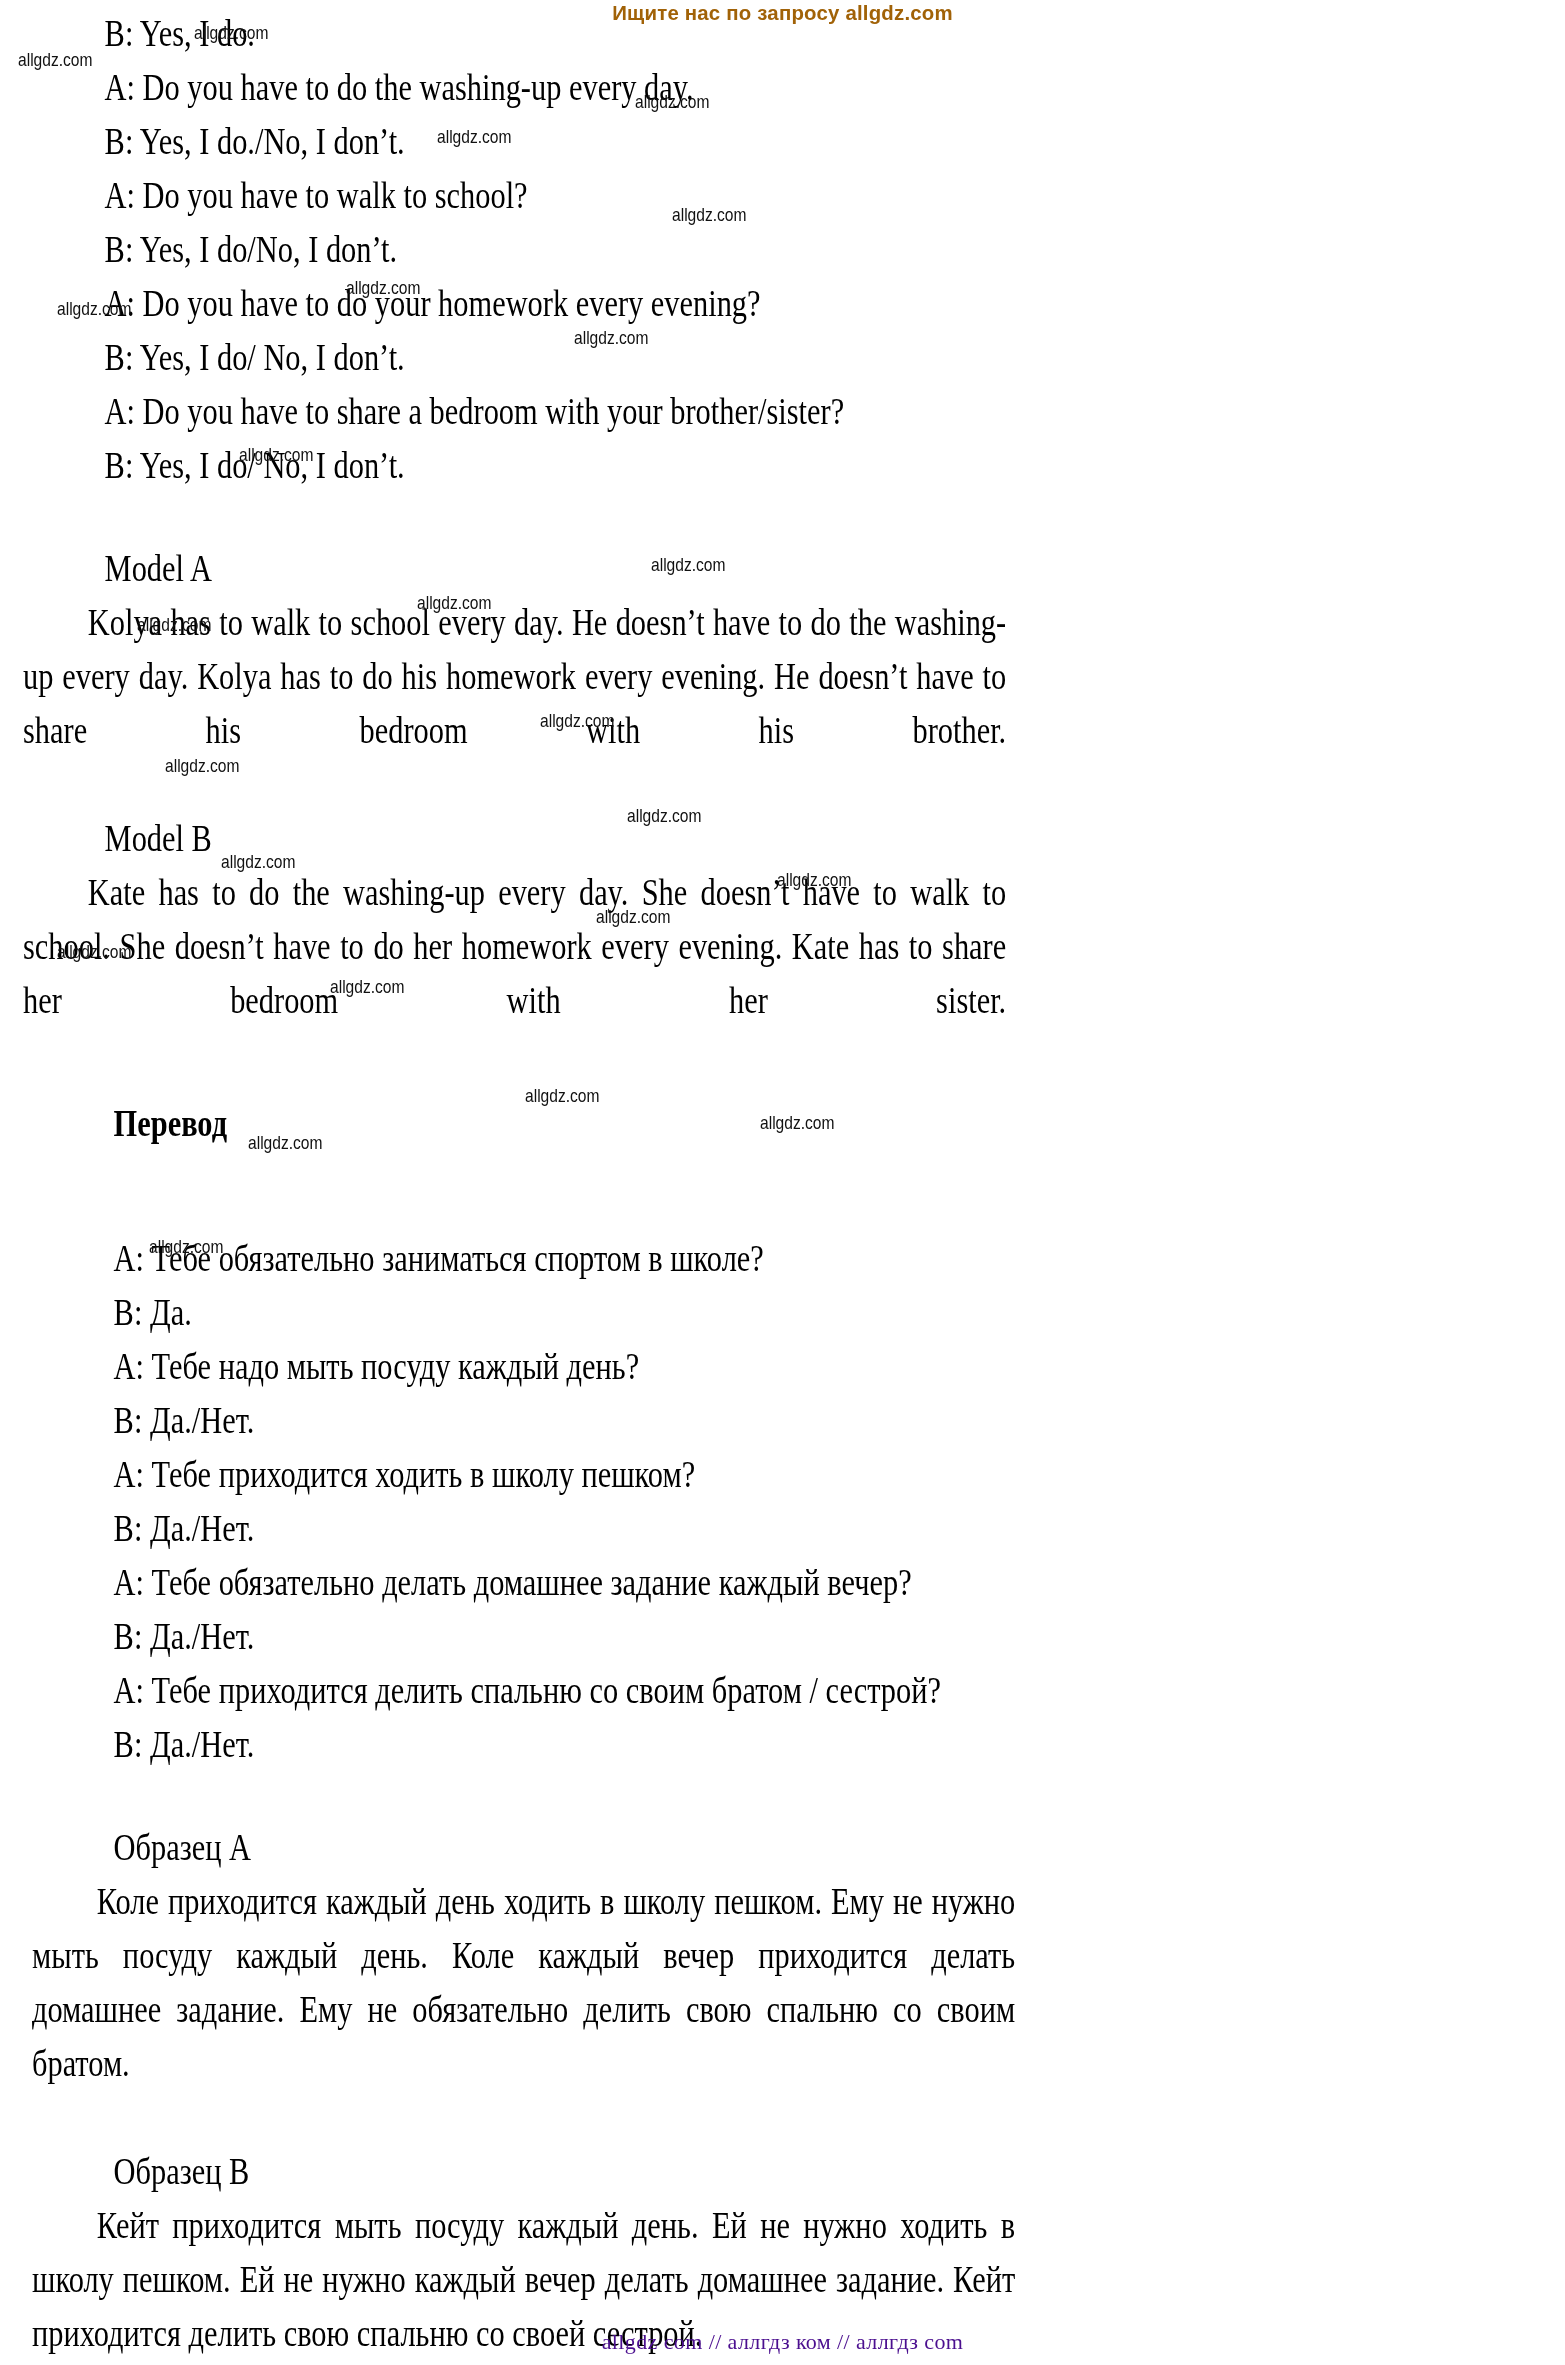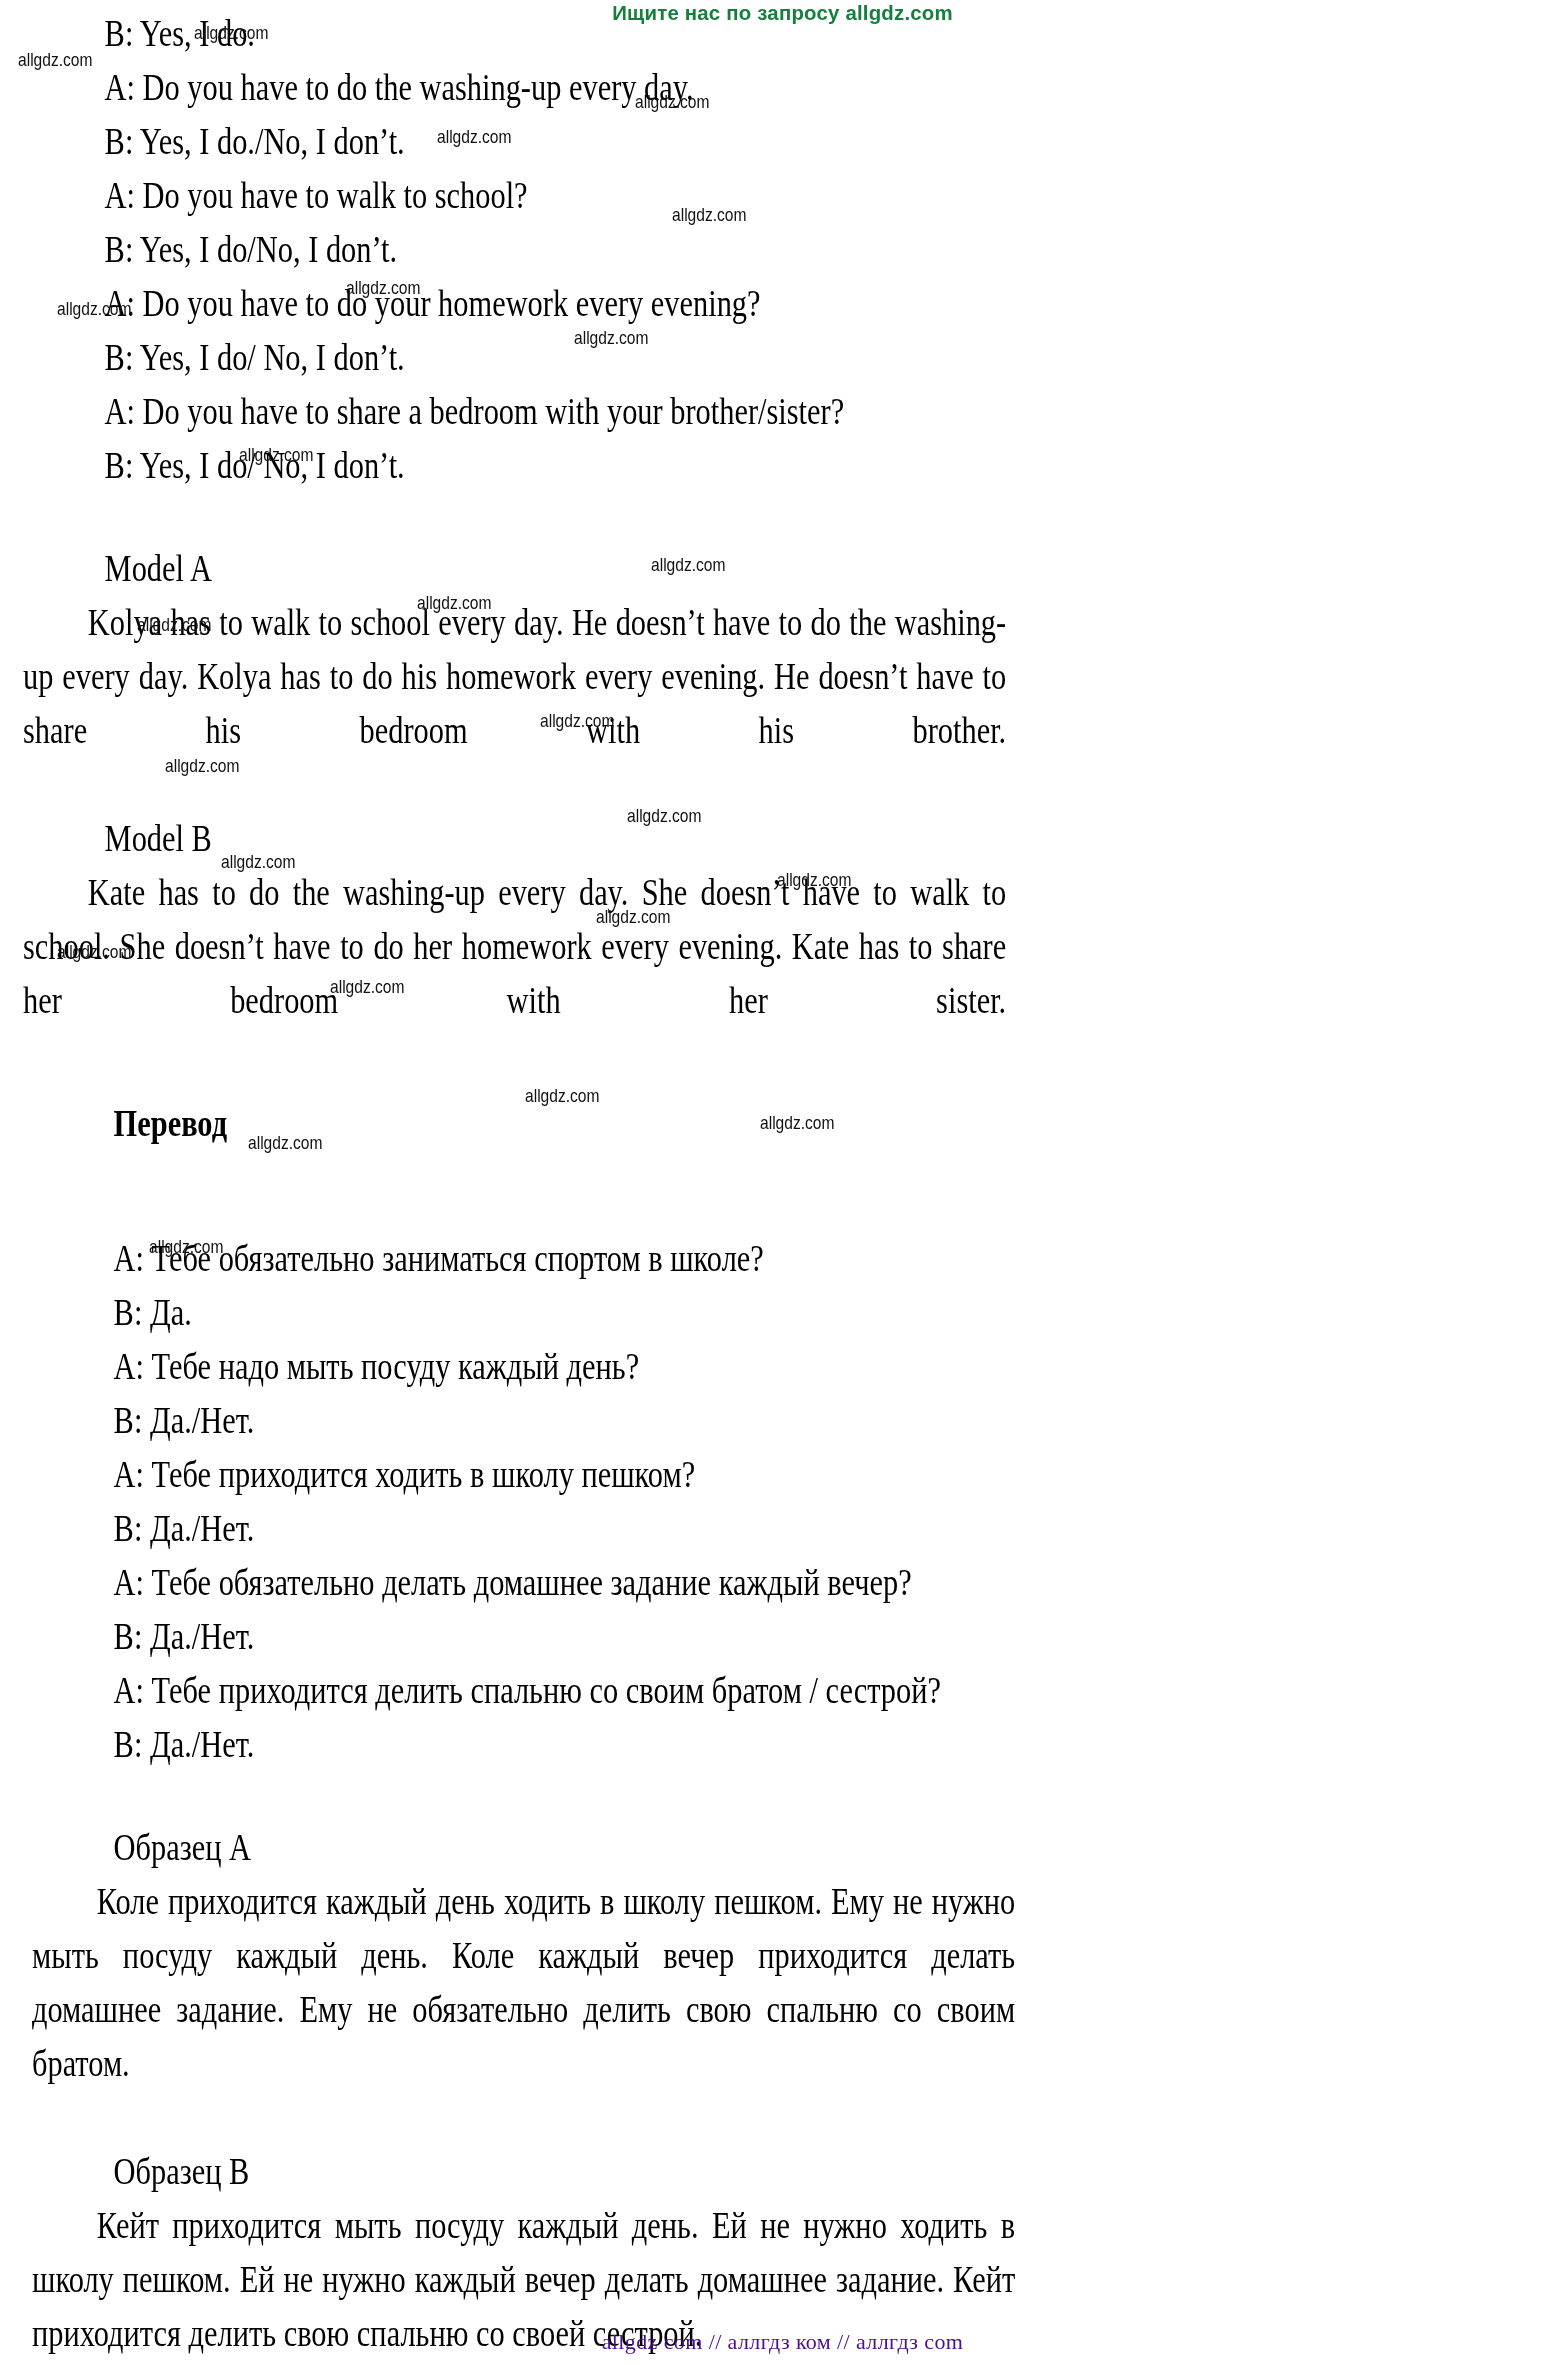--- a/index.html
+++ b/index.html
@@ -21,21 +21,21 @@
   
   .promo-banner {
     position: absolute;
     top: 1.6px;
     left: 0;
     width: 100%;
     text-align: center;
     font-family: "Liberation Sans", "DejaVu Sans", sans-serif;
     font-size: 20.4px;
     font-weight: 700;
-    color: #15803d;
+    color: #a16207;
     letter-spacing: 0.2px;
     white-space: nowrap;
   }
 
   
   .page {
     position: absolute;
     top: 0;
     left: 0;
     width: 1565px;

